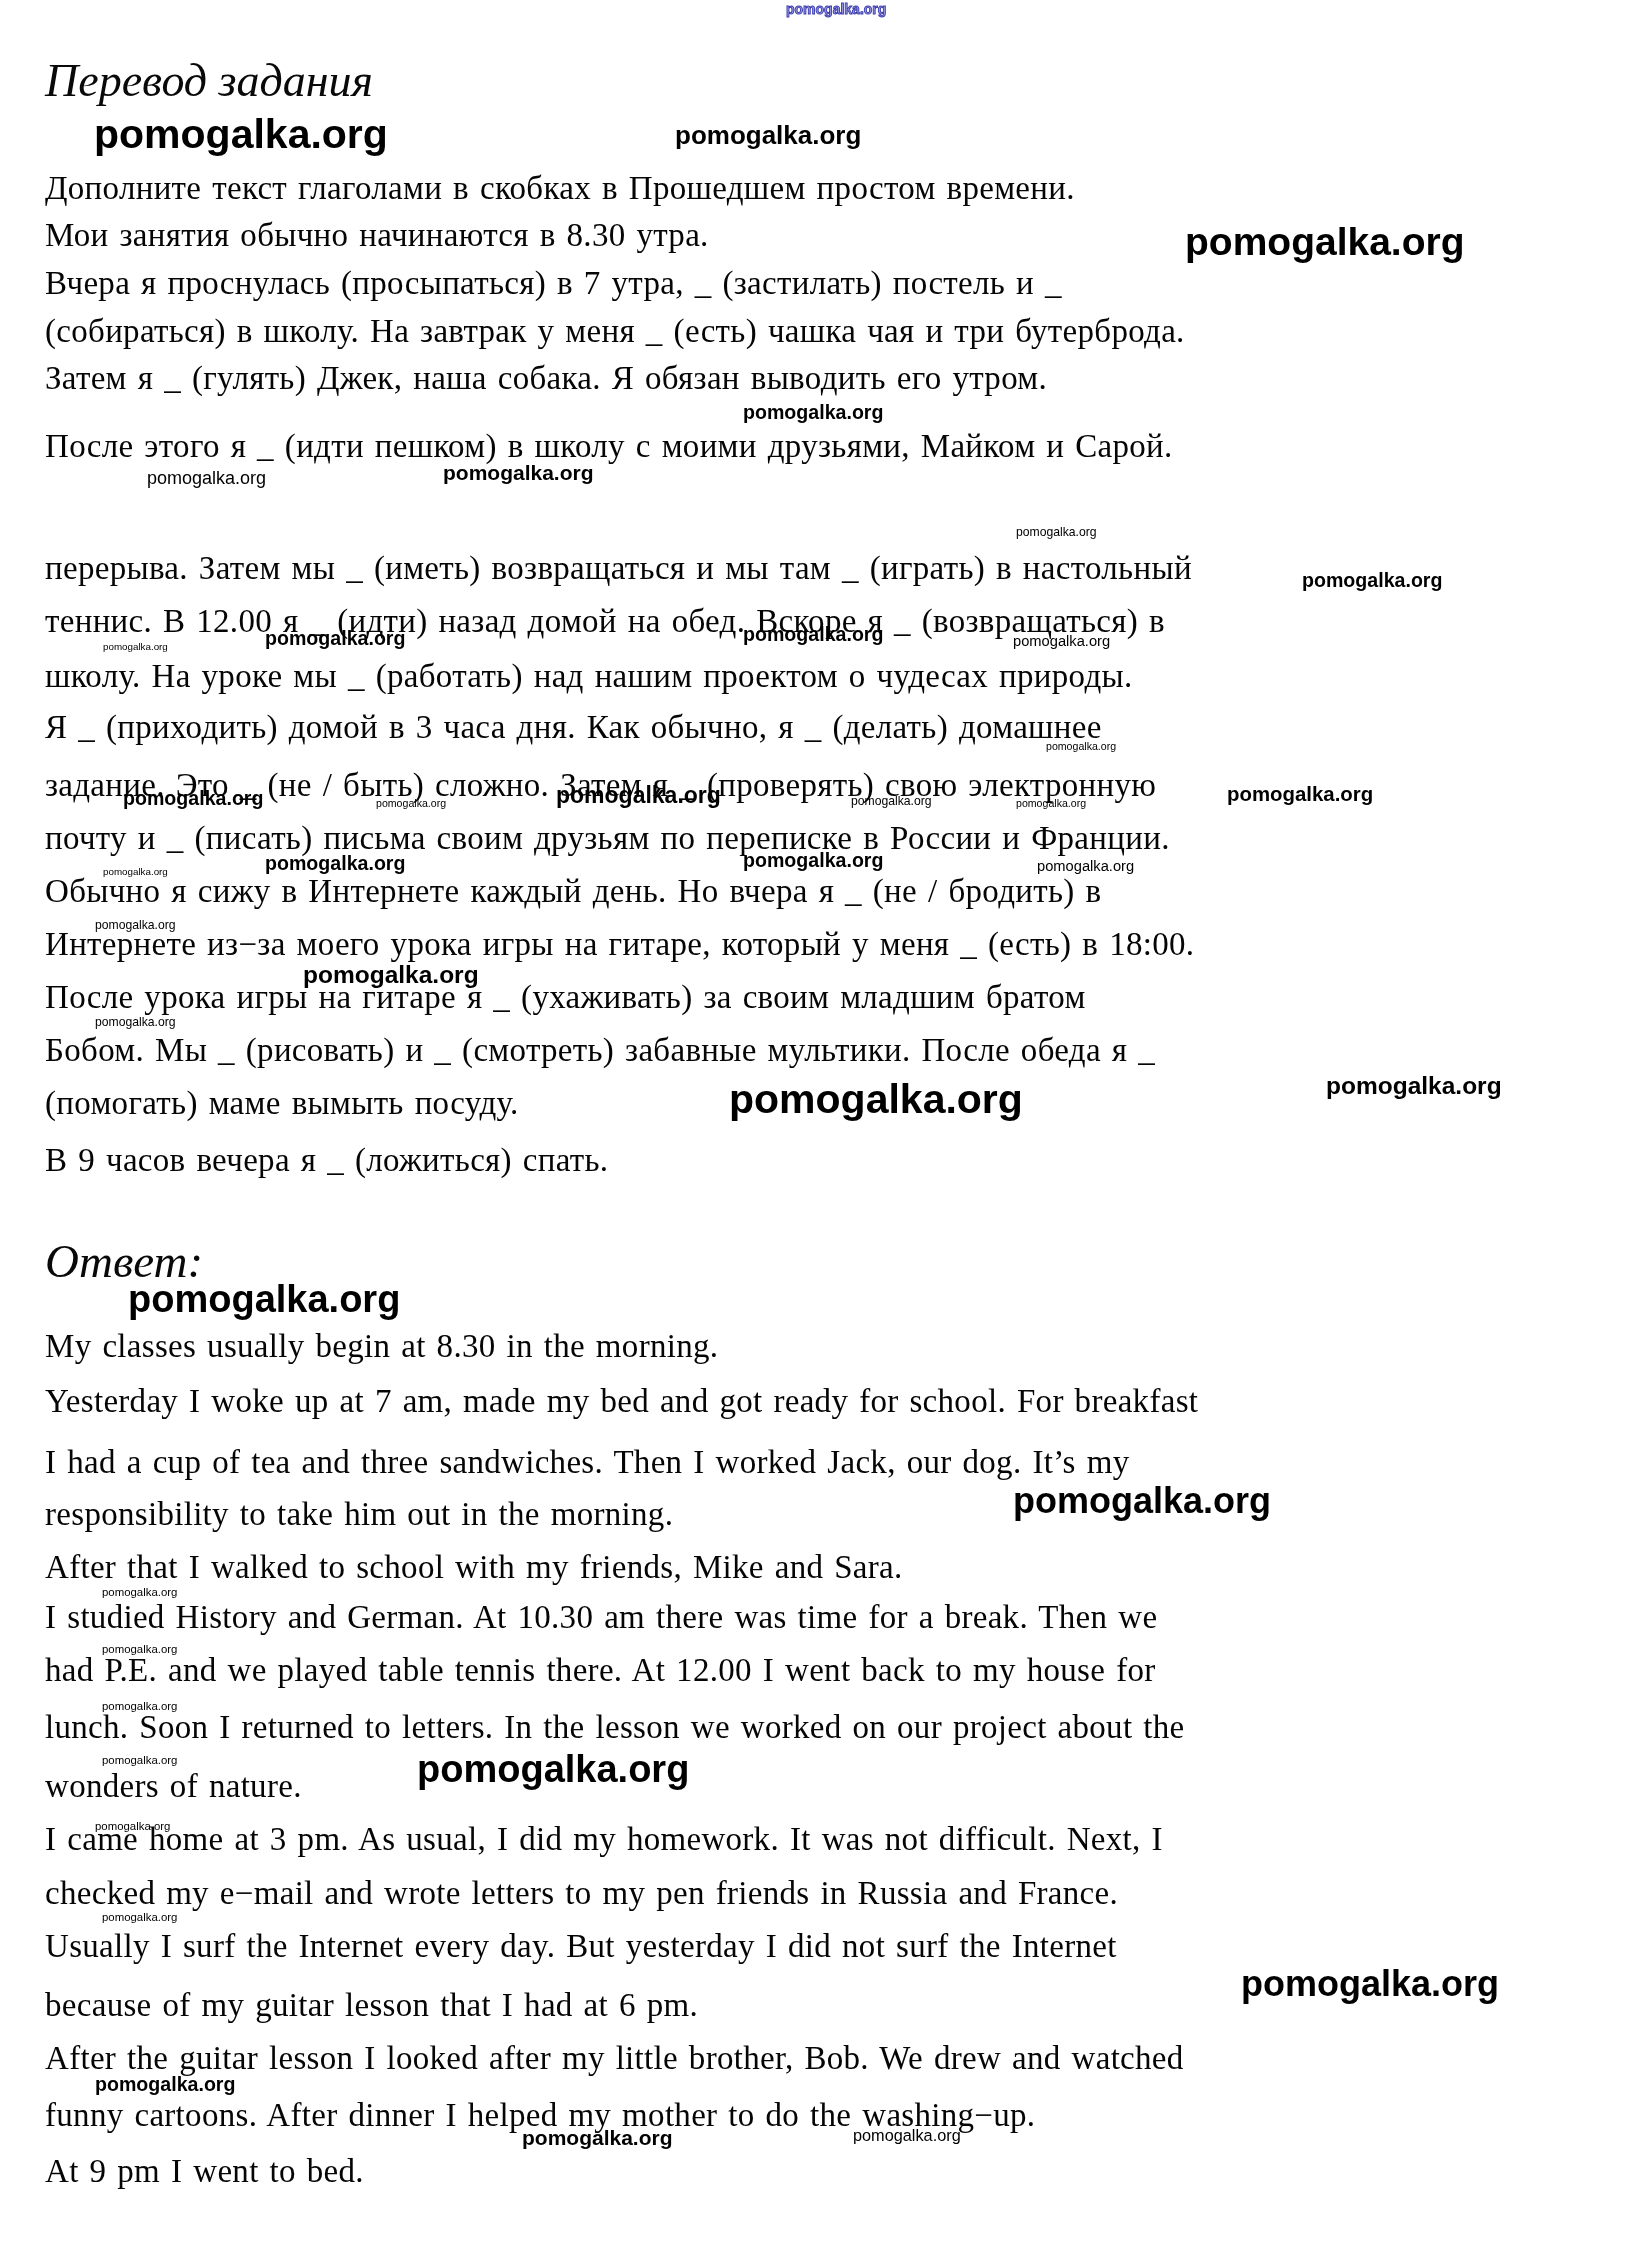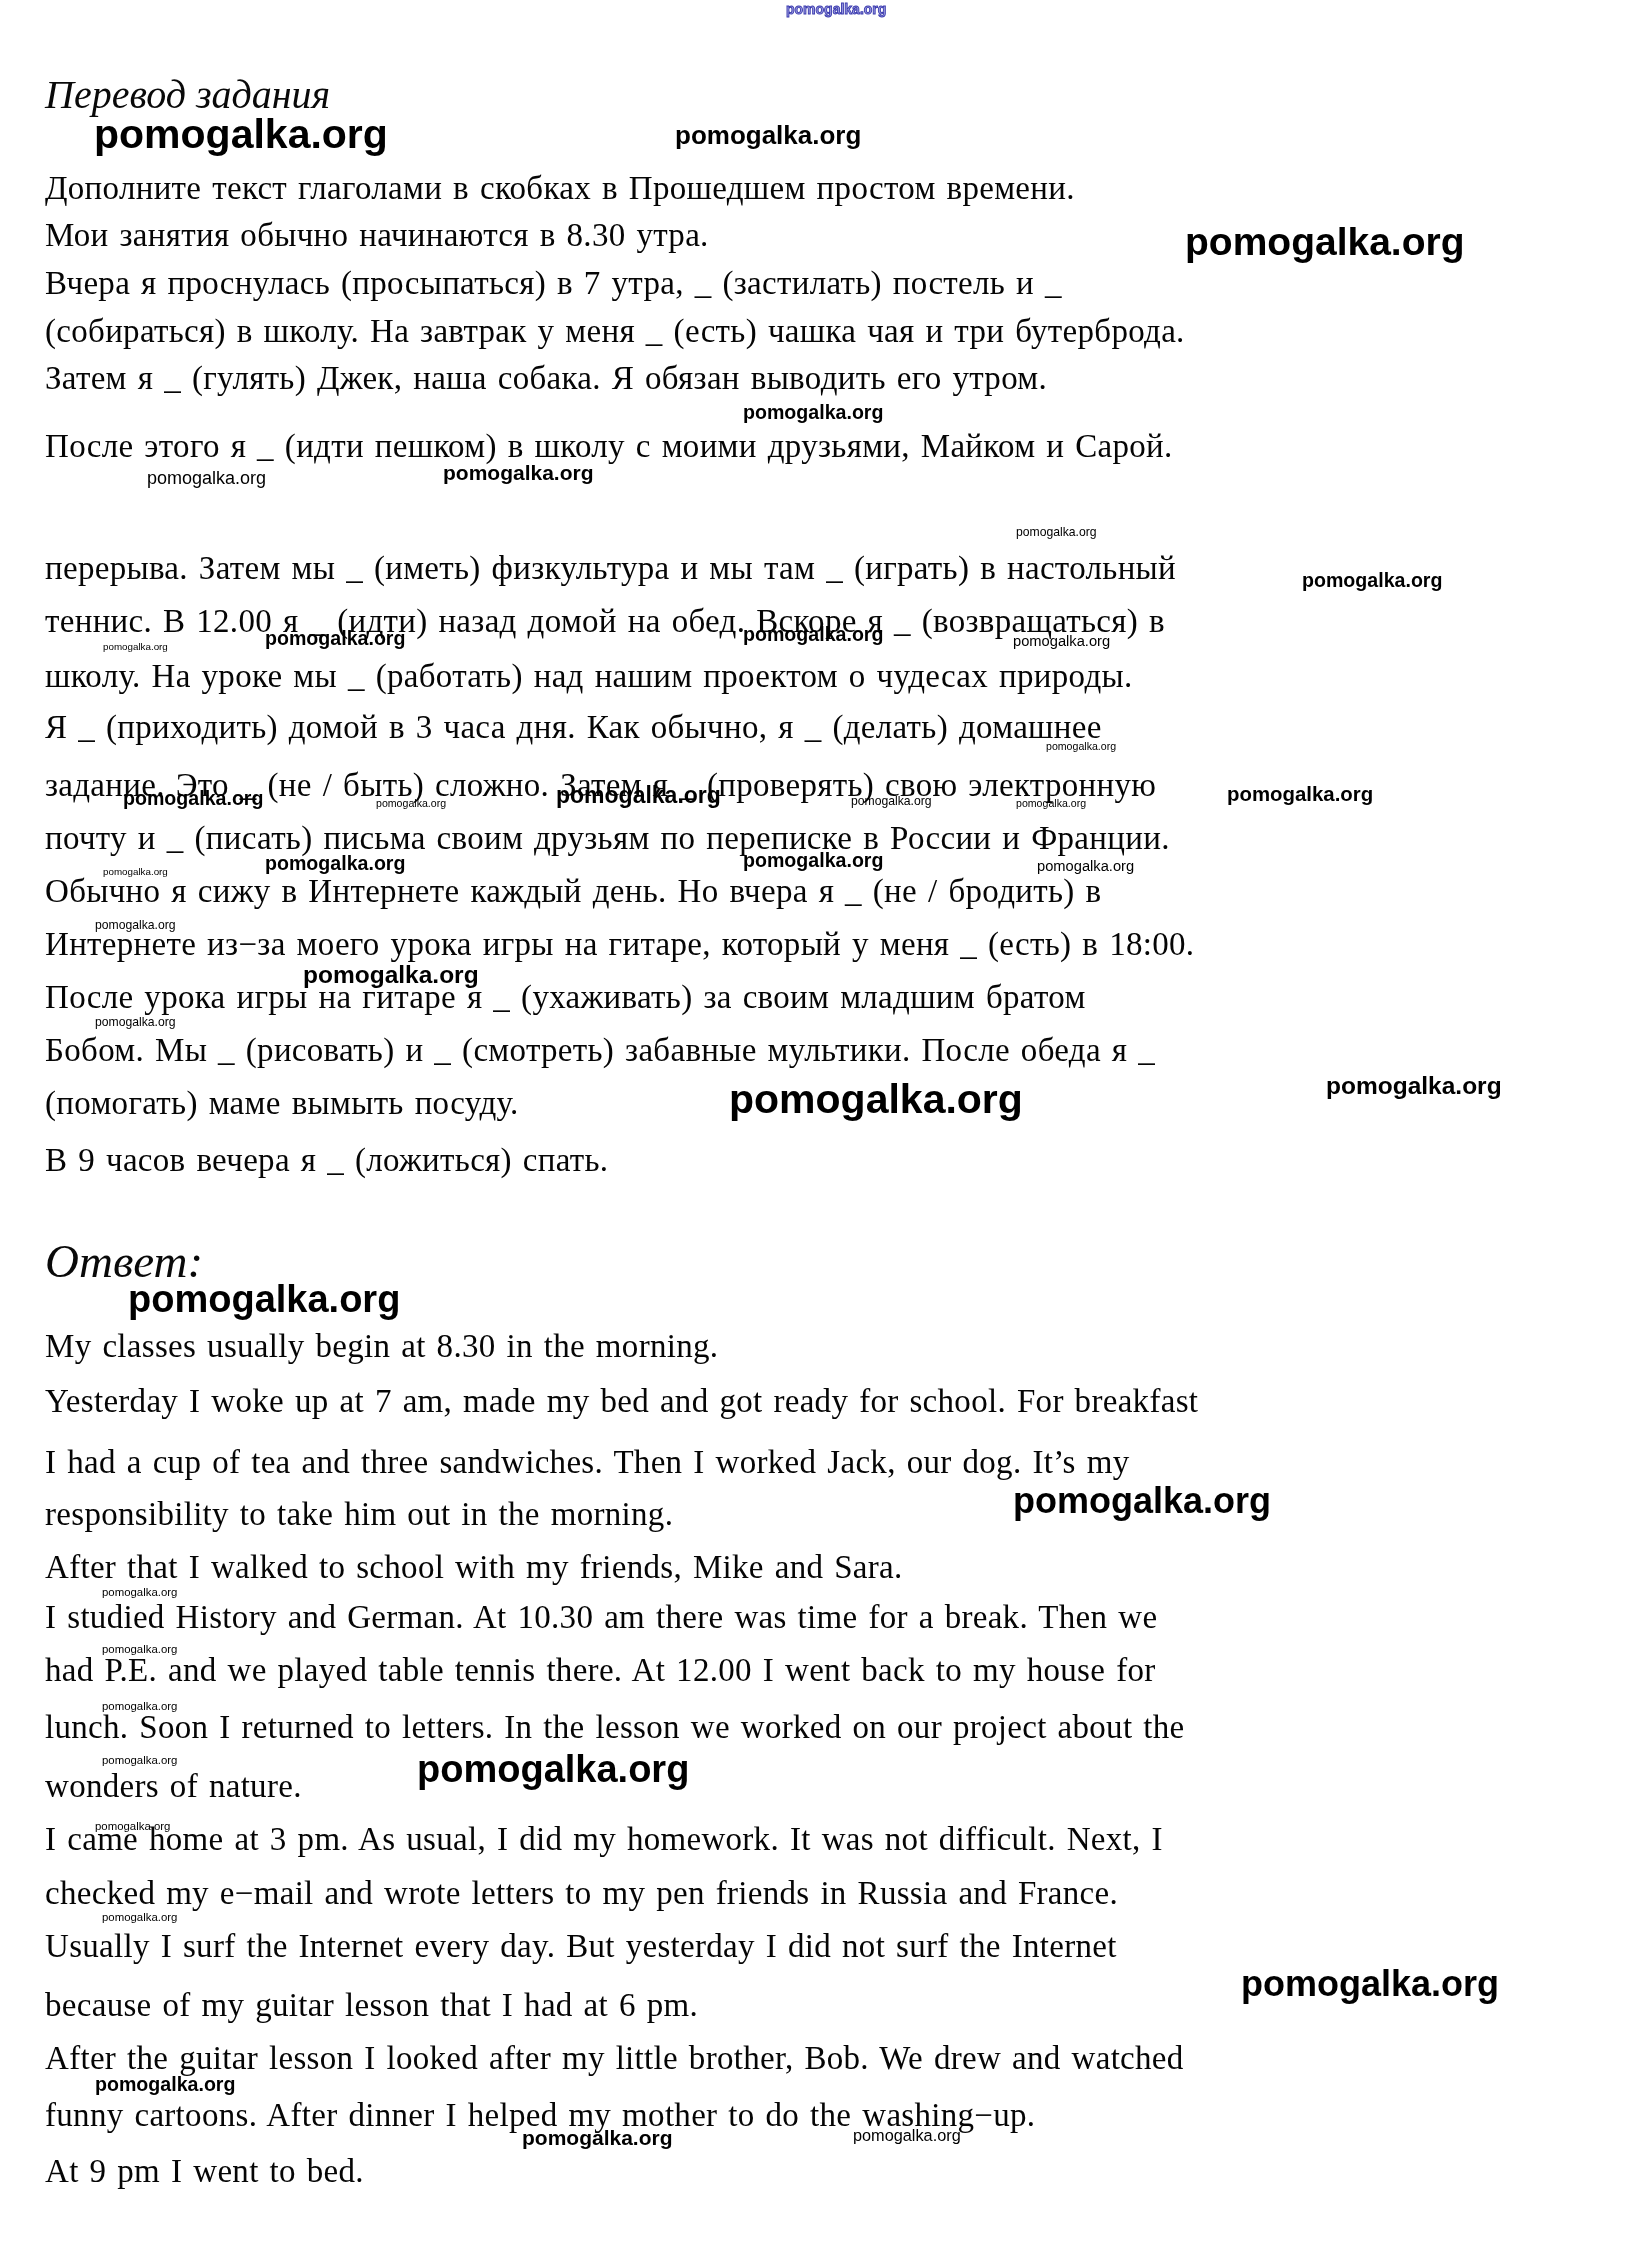--- a/index.html
+++ b/index.html
@@ -2,42 +2,42 @@
 <html style="font-size:13px"><head>
 <meta charset="utf-8">
 <style>
   html,body{margin:0;padding:0;background:#ffffff;}
   body{width:1648px;height:2250px;position:relative;overflow:hidden;
        font-family:"Liberation Serif",serif;color:#000;}
   .page{position:absolute;inset:0;}
   .ln{position:absolute;left:45px;white-space:nowrap;font-size:33px;
       letter-spacing:0.3px;word-spacing:2.4px;line-height:1.1;color:#050505;}
   .hd{position:absolute;left:45px;font-style:italic;white-space:nowrap;color:#090909;}
-  .hd1{top:54px;font-size:40px;margin-top:17px;}
+  .hd1{top:54px;font-size:46px;}
   .hd2{top:1234px;font-size:47px;}
   .wm{position:absolute;font-family:"Liberation Sans",sans-serif;color:#000;
       white-space:nowrap;line-height:1;padding-left:12px;}
   .wm.b{font-weight:700;}
   .wm.blue{font-weight:700;color:#9a9ade;-webkit-text-stroke:0.9px #3a3aae;}
 </style>
 </head>
 <body>
 
 <div class="page">
 
   <div class="hd hd1">Перевод задания</div>
   <div class="hd hd2">Ответ:</div>
 
   <div class="ln" style="top:170px">Дополните текст глаголами в скобках в Прошедшем простом времени.</div>
   <div class="ln" style="top:217px">Мои занятия обычно начинаются в 8.30 утра.</div>
   <div class="ln" style="top:265px">Вчера я проснулась (просыпаться) в 7 утра, _ (застилать) постель и _</div>
   <div class="ln" style="top:313px">(собираться) в школу. На завтрак у меня _ (есть) чашка чая и три бутерброда.</div>
   <div class="ln" style="top:360px">Затем я _ (гулять) Джек, наша собака. Я обязан выводить его утром.</div>
   <div class="ln" style="top:428px">После этого я _ (идти пешком) в школу с моими друзьями, Майком и Сарой.</div>
-  <div class="ln" style="top:550px">перерыва. Затем мы _ (иметь) физкультура и мы там _ (играть) в настольный</div>
+  <div class="ln" style="top:550px">перерыва. Затем мы _ (иметь) возвращаться и мы там _ (играть) в настольный</div>
   <div class="ln" style="top:603px">теннис. В 12.00 я _ (идти) назад домой на обед. Вскоре я _ (возвращаться) в</div>
   <div class="ln" style="top:658px">школу. На уроке мы _ (работать) над нашим проектом о чудесах природы.</div>
   <div class="ln" style="top:709px">Я _ (приходить) домой в 3 часа дня. Как обычно, я _ (делать) домашнее</div>
   <div class="ln" style="top:767px">задание. Это _ (не / быть) сложно. Затем я _ (проверять) свою электронную</div>
   <div class="ln" style="top:820px">почту и _ (писать) письма своим друзьям по переписке в России и Франции.</div>
   <div class="ln" style="top:873px">Обычно я сижу в Интернете каждый день. Но вчера я _ (не / бродить) в</div>
   <div class="ln" style="top:926px">Интернете из−за моего урока игры на гитаре, который у меня _ (есть) в 18:00.</div>
   <div class="ln" style="top:979px">После урока игры на гитаре я _ (ухаживать) за своим младшим братом</div>
   <div class="ln" style="top:1032px">Бобом. Мы _ (рисовать) и _ (смотреть) забавные мультики. После обеда я _</div>
   <div class="ln" style="top:1085px">(помогать) маме вымыть посуду.</div>

